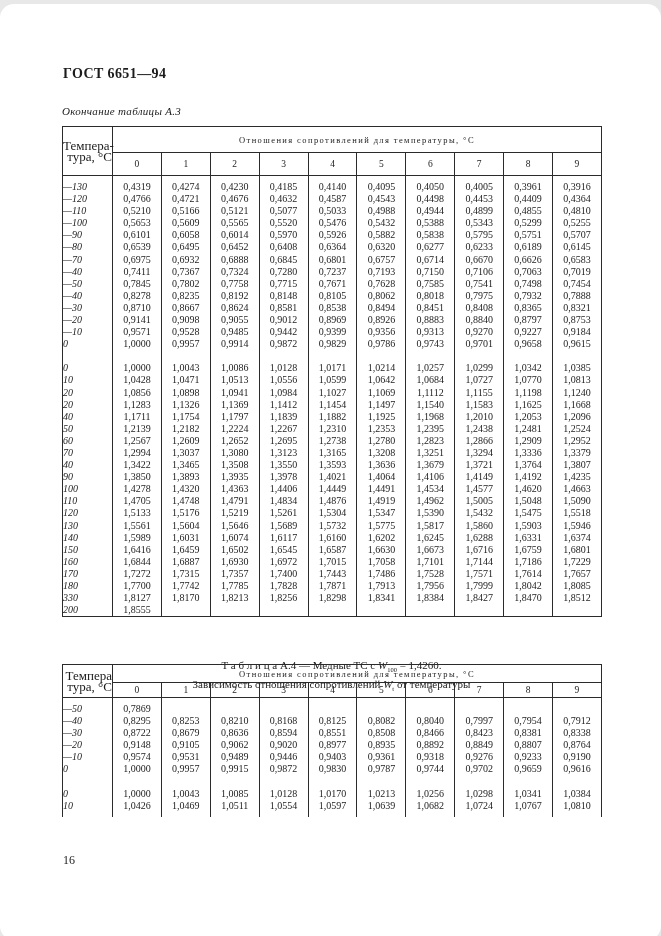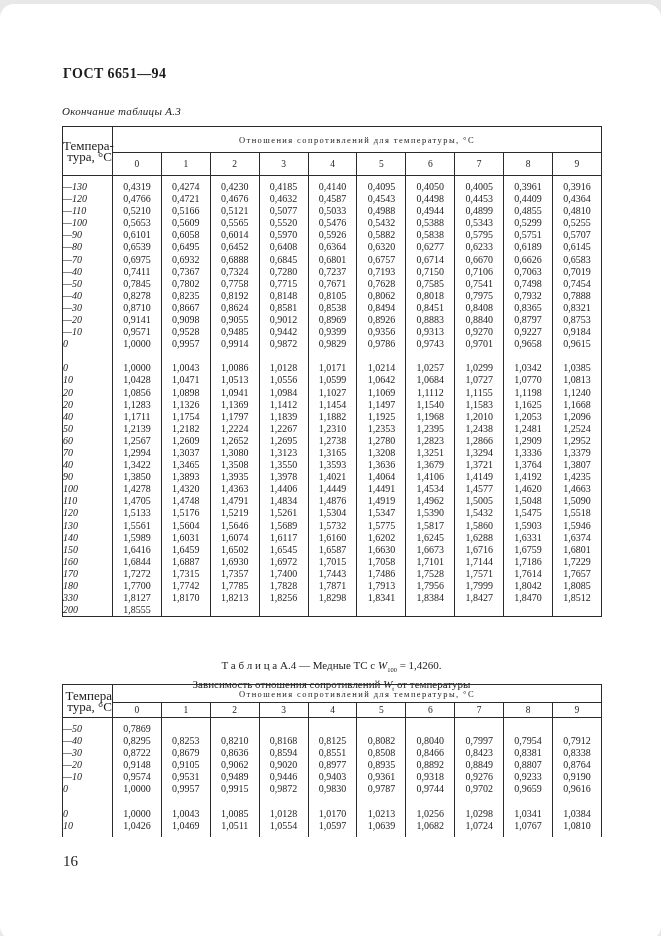--- a/index.html
+++ b/index.html
@@ -16,21 +16,21 @@
   .gost-num{
     position:absolute;left:63px;top:62px;
     font-size:14px;font-weight:bold;letter-spacing:0.4px;
   }
   .tbl-caption{
     position:absolute;left:62px;top:101px;
     font-size:11px;font-style:italic;letter-spacing:0.3px;
   }
   .tblwrap{position:absolute;left:62px;width:539px;}
   .wrap-a3{top:122px;}
-  .wrap-a4{top:680px;}
+  .wrap-a4{top:660px;}
   table.datatable{
     border-collapse:collapse;table-layout:fixed;width:539px;
     font-family:"Liberation Serif","DejaVu Serif",serif;color:#1c1c1c;
   }
   table.a3{border:1.2px solid #2b2b2b;}
   table.a4{border:1.2px solid #2b2b2b;border-bottom:none;}
   .datatable th,.datatable td{
     border-left:1px solid #2b2b2b;
     padding:0;margin:0;font-weight:normal;
   }
@@ -60,21 +60,21 @@
   tr.toppad td{height:5px !important;}
   tr.gaprow td{height:12px !important;}
   tr.tailpad td{height:5px !important;}
   .a4title{
     position:absolute;left:62px;top:654px;width:539px;
     text-align:center;font-size:11px;line-height:14px;
   }
   .wsym{font-style:italic;}
   .a4title sub{font-size:6.5px;}
   .pagenum{
-    position:absolute;left:63px;top:849px;font-size:15px;
+    position:absolute;left:63px;top:849px;font-size:12px;
   }
 </style>
 </head>
 <body>
 
 <div class="page">
 
   <div class="gost-num">ГОСТ 6651—94</div>
 
   <div class="tbl-caption">Окончание таблицы А.3</div>

